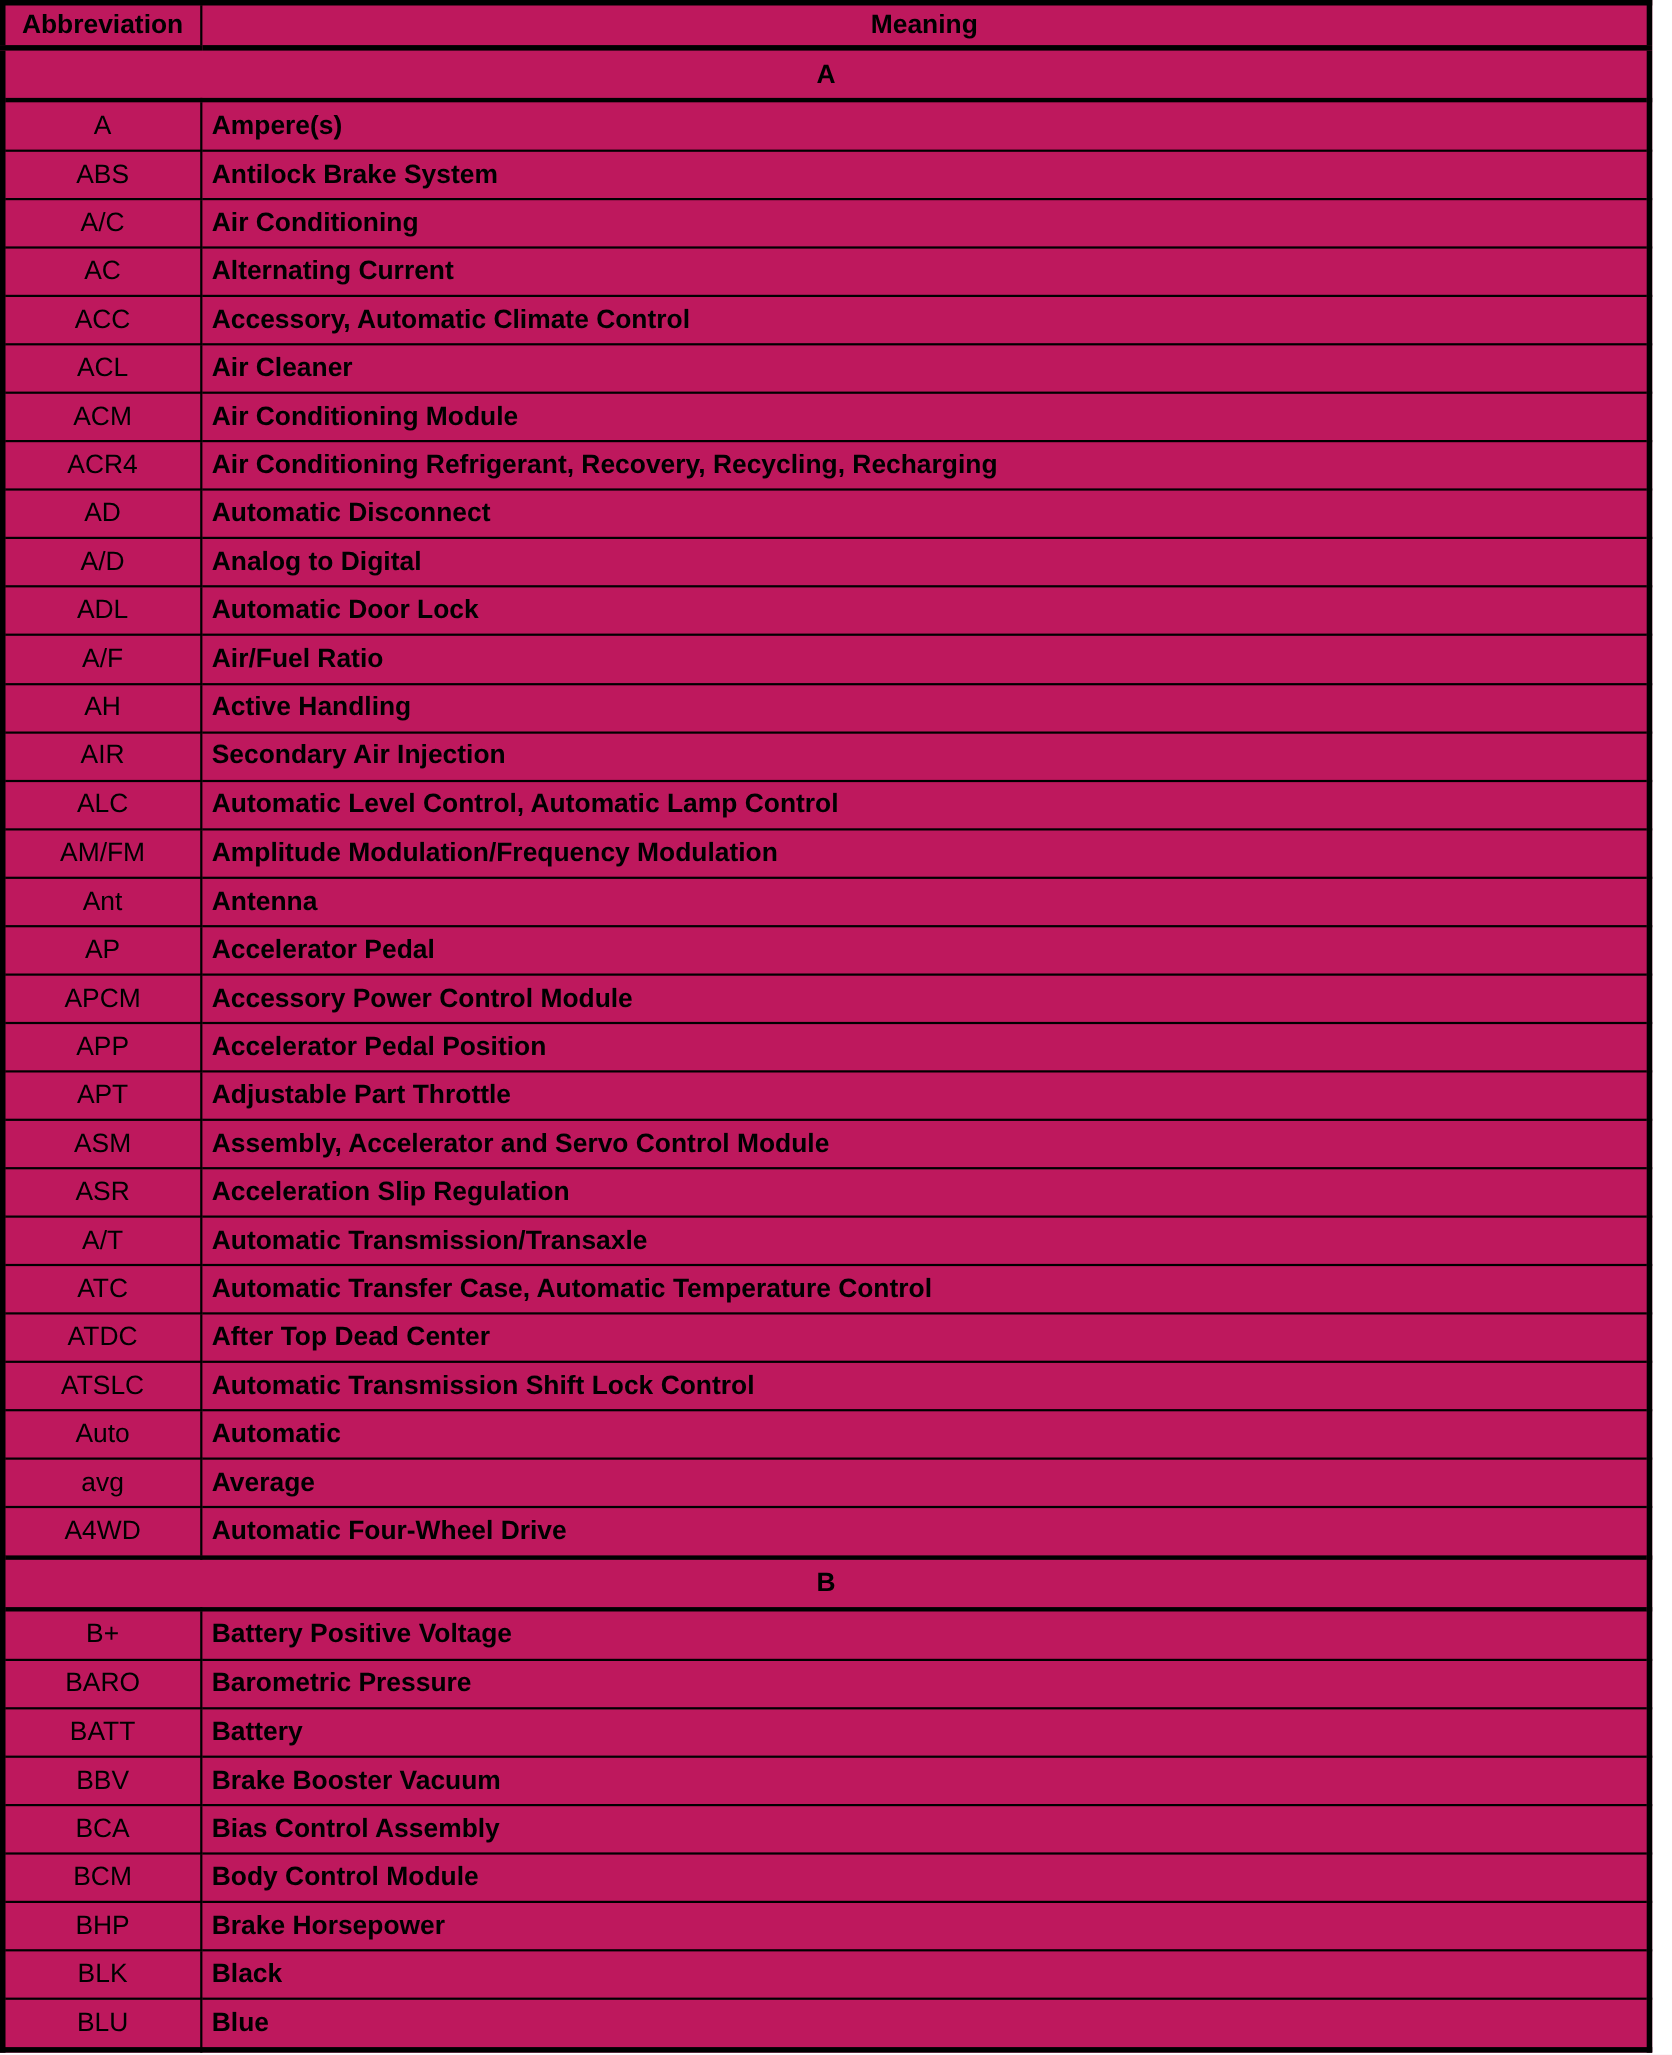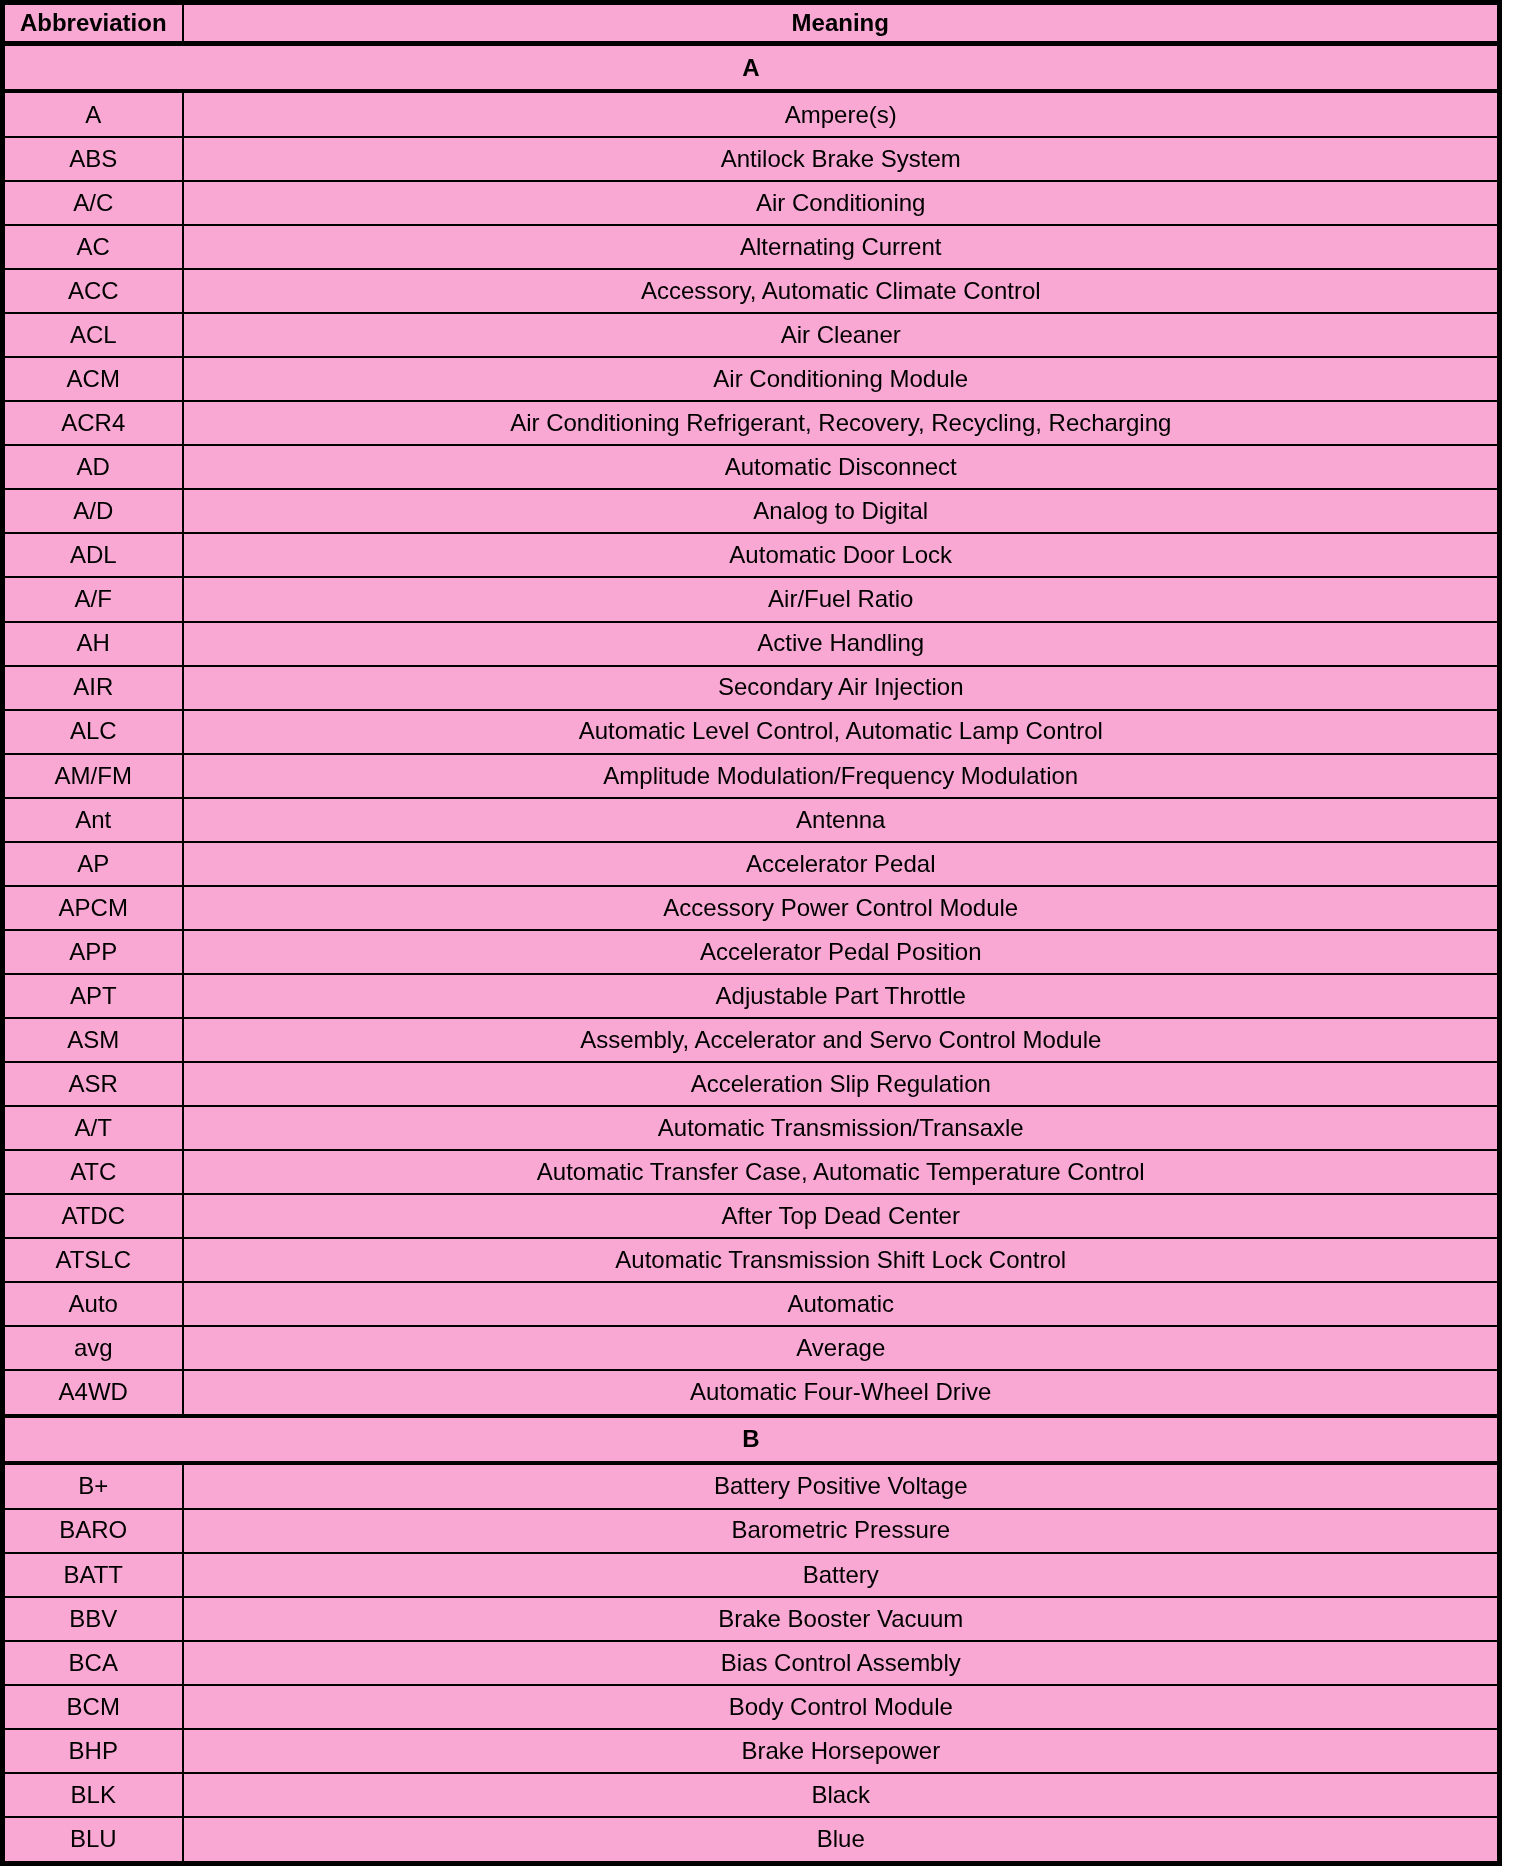--- a/index.html
+++ b/index.html
@@ -13,43 +13,44 @@
     font-family: "Liberation Sans", sans-serif;
     color: #000000;
     overflow: hidden;
   }
   table.abbr-table {
     border-collapse: collapse;
     table-layout: fixed;
     width: 1502px;
     height: 1866px;
     border: 5px solid #000000;
-    background: #f9a8d4;
+    background: #be185d;
   }
   th, td {
     border: 2px solid #000000;
     font-size: 24px;
     line-height: 1.1;
     padding: 0 8px;
     overflow: hidden;
     white-space: nowrap;
     vertical-align: middle;
   }
   thead th {
     font-weight: bold;
     text-align: center;
     height: 36px;
     border-bottom-width: 5px;
   }
   td.abbr-cell {
     text-align: center;
   }
   td.meaning-cell {
-    text-align: center;
+    text-align: left;
     padding-left: 9px;
+    font-weight: bold;
   }
   tr.section-row td {
     font-weight: bold;
     text-align: center;
     border-top-width: 4px;
     border-bottom-width: 4px;
   }
 </style>
 </head>
 <body>

